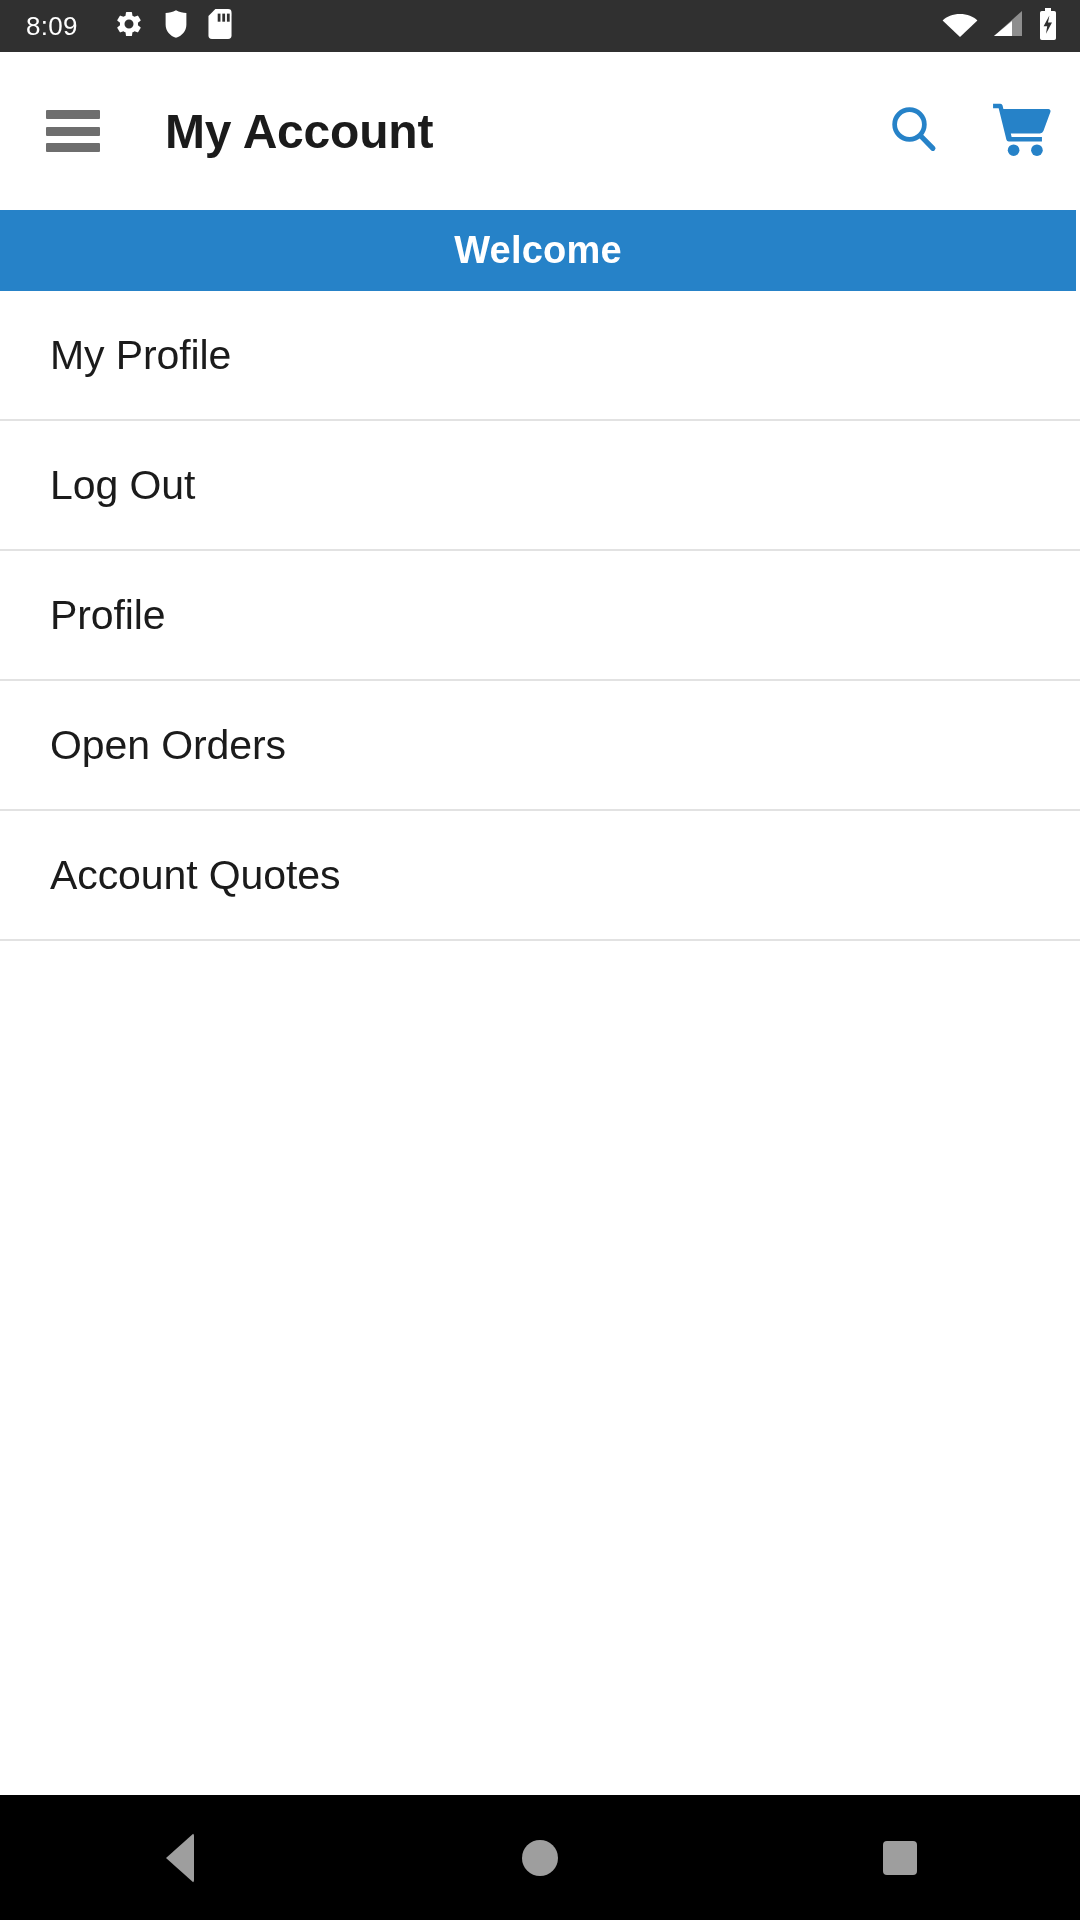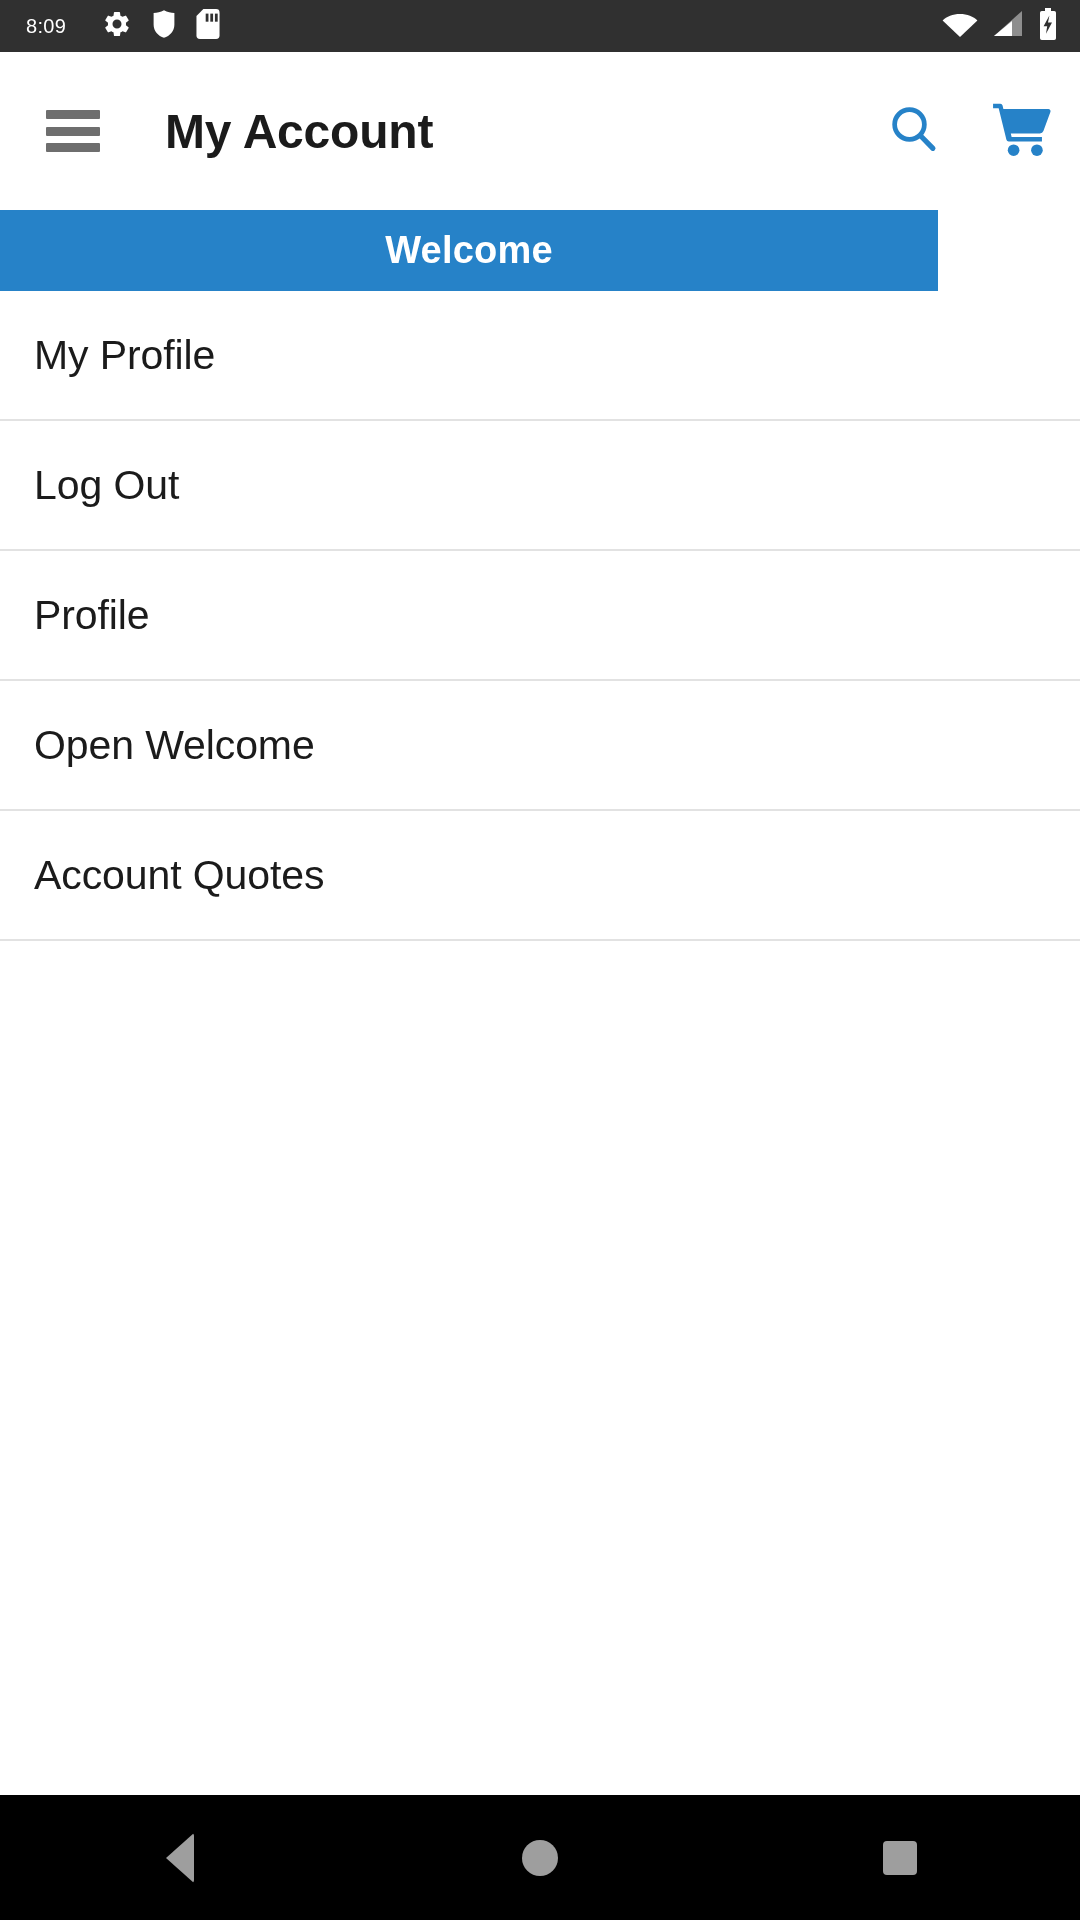--- a/index.html
+++ b/index.html
@@ -33,21 +33,21 @@
     gap: 18px;
     flex: 1;
   }
   .status-right {
     display: flex;
     align-items: center;
     gap: 14px;
   }
   .status-time {
     color: #ffffff;
-    font-size: 20px;
+    font-size: 26px;
     font-weight: 400;
     letter-spacing: 0.3px;
     line-height: 1;
     margin-right: 18px;
   }
   .sb-icon { display: block; }
 
   
   .app-bar {
     position: absolute;
@@ -101,40 +101,40 @@
 
   
   .content {
     position: absolute;
     top: 210px; left: 0;
     width: 1080px;
     height: 1585px;
     background: #ffffff;
   }
   .section-header {
-    width: 938px;
+    width: 1076px;
     height: 81px;
     background: #2682c8;
     color: #ffffff;
     font-size: 38px;
     font-weight: bold;
     display: flex;
     align-items: center;
     justify-content: center;
     box-sizing: border-box;
     letter-spacing: 0.2px;
   }
   .list-row {
     width: 1080px;
     height: 130px;
     background: #ffffff;
     display: flex;
     align-items: center;
     box-sizing: border-box;
-    padding-left: 34px;
+    padding-left: 50px;
     border-bottom: 2px solid #e2e2e2;
     cursor: pointer;
   }
   .list-row-label {
     font-size: 41px;
     color: #1b1b1b;
     font-weight: 400;
     letter-spacing: -0.1px;
   }
   .spacer-fill {
@@ -273,21 +273,21 @@
   <div class="list-row">
     <span class="list-row-label">Log Out</span>
   </div>
 
 
   <div class="list-row">
     <span class="list-row-label">Profile</span>
   </div>
 
   <div class="list-row">
-    <span class="list-row-label">Open Welcome</span>
+    <span class="list-row-label">Open Orders</span>
   </div>
 
 
   <div class="list-row">
     <span class="list-row-label">Account Quotes</span>
   </div>
 
   <div class="spacer-fill" style="height:640px"></div>
 </div>
 

